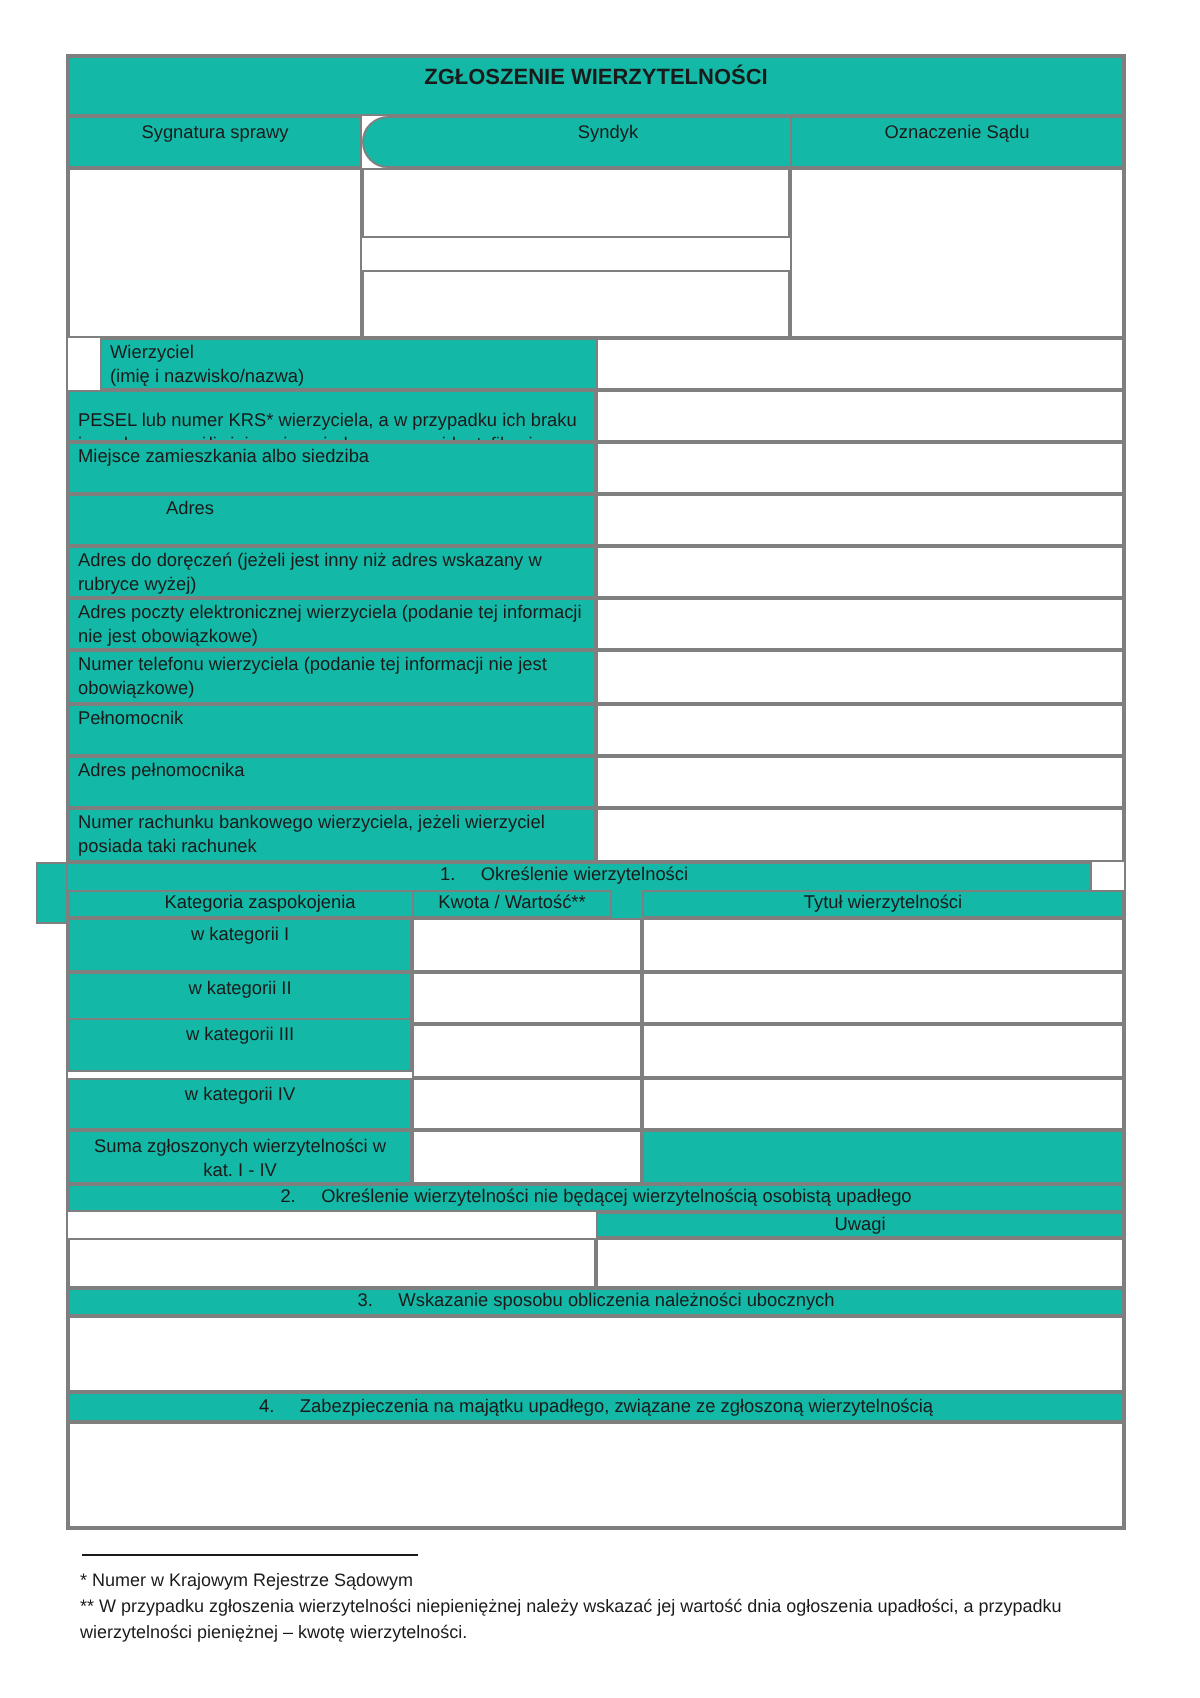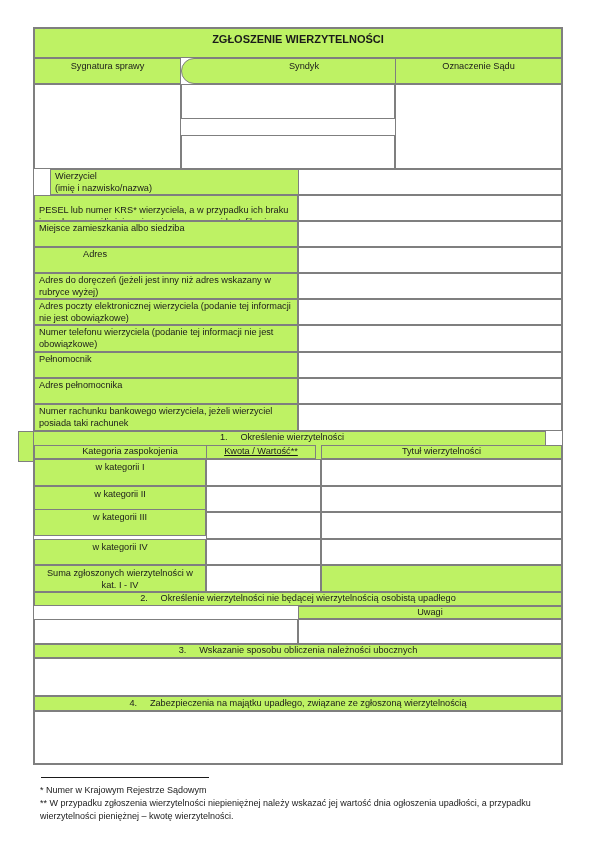--- a/index.html
+++ b/index.html
@@ -1,19 +1,19 @@
 <!DOCTYPE html>
 <html><head>
 <meta charset="utf-8">
 <style>
   html, body { margin: 0; padding: 0; background: #ffffff; }
   body { width: 600px; height: 849px; position: relative; overflow: hidden;
          font-family: "Liberation Sans", sans-serif; color: #1a1a1a; }
   .abs { position: absolute; box-sizing: border-box; }
-  .g { background: #bef264; }
+  .g { background: #14b8a6; }
   .w { background: #ffffff; }
   .cell { border: 1px solid #7f7f7f; font-size: 9.2px; line-height: 11.5px; padding: 2px 4px; overflow: hidden; }
   .c { text-align: center; }
   .title { font-weight: bold; font-size: 11px; text-align: center; padding-top: 5px; }
   .outer { border: 1.5px solid #7f7f7f; }
   .fn { font-size: 9px; line-height: 13px; position: absolute; left: 40px; }
   .rule { position: absolute; left: 41px; top: 777px; width: 168px; height: 1px; background: #1a1a1a; }
 </style>
 </head>
 <body>
@@ -49,21 +49,21 @@
     <div class="abs cell g" style="left: 34px; top: 352px; width: 264px; height: 26px; white-space: pre-line; padding-top: 1px;">Pełnomocnik</div>
     <div class="abs cell w" style="left: 298px; top: 352px; width: 264px; height: 26px;"></div>
     <div class="abs cell g" style="left: 34px; top: 378px; width: 264px; height: 26px; white-space: pre-line; padding-top: 1px;">Adres pełnomocnika</div>
     <div class="abs cell w" style="left: 298px; top: 378px; width: 264px; height: 26px;"></div>
     <div class="abs cell g" style="left: 34px; top: 404px; width: 264px; height: 27px; white-space: pre-line; padding-top: 1px;">Numer rachunku bankowego wierzyciela, jeżeli wierzyciel posiada taki rachunek</div>
     <div class="abs cell w" style="left: 298px; top: 404px; width: 264px; height: 27px;"></div>
   </div>
 
 <div class="abs cell g c" style="left:18px;top:431px;width:528px;height:31px;padding-top:0;">1.&nbsp;&nbsp;&nbsp;&nbsp;&nbsp;Określenie wierzytelności</div>
 <div class="abs cell g c" style="left:34px;top:445px;width:192px;height:14px;padding-top:0;text-align:center;">Kategoria zaspokojenia</div>
-<div class="abs cell g c" style="left:206px;top:445px;width:110px;height:14px;padding-top:0;text-decoration:underline;">Kwota / Wartość**</div>
+<div class="abs cell g c" style="left:206px;top:445px;width:100px;height:14px;padding-top:0;">Kwota / Wartość**</div>
 <div class="abs cell g c" style="left:321px;top:445px;width:241px;height:14px;padding-top:0;">Tytuł wierzytelności</div>
 <div id="cat-rows">
     <div class="abs cell g c" style="left: 34px; top: 459px; width: 172px; height: 27px;">w kategorii I</div>
     <div class="abs cell w" style="left: 206px; top: 459px; width: 115px; height: 27px;"></div>
     <div class="abs cell w" style="left: 321px; top: 459px; width: 241px; height: 27px;"></div>
     <div class="abs cell g c" style="left: 34px; top: 486px; width: 172px; height: 26px;">w kategorii II</div>
     <div class="abs cell w" style="left: 206px; top: 486px; width: 115px; height: 26px;"></div>
     <div class="abs cell w" style="left: 321px; top: 486px; width: 241px; height: 26px;"></div>
     <div class="abs cell g c" style="left: 34px; top: 509px; width: 172px; height: 27px;">w kategorii III</div>
     <div class="abs cell w" style="left: 206px; top: 512px; width: 115px; height: 27px;"></div>

